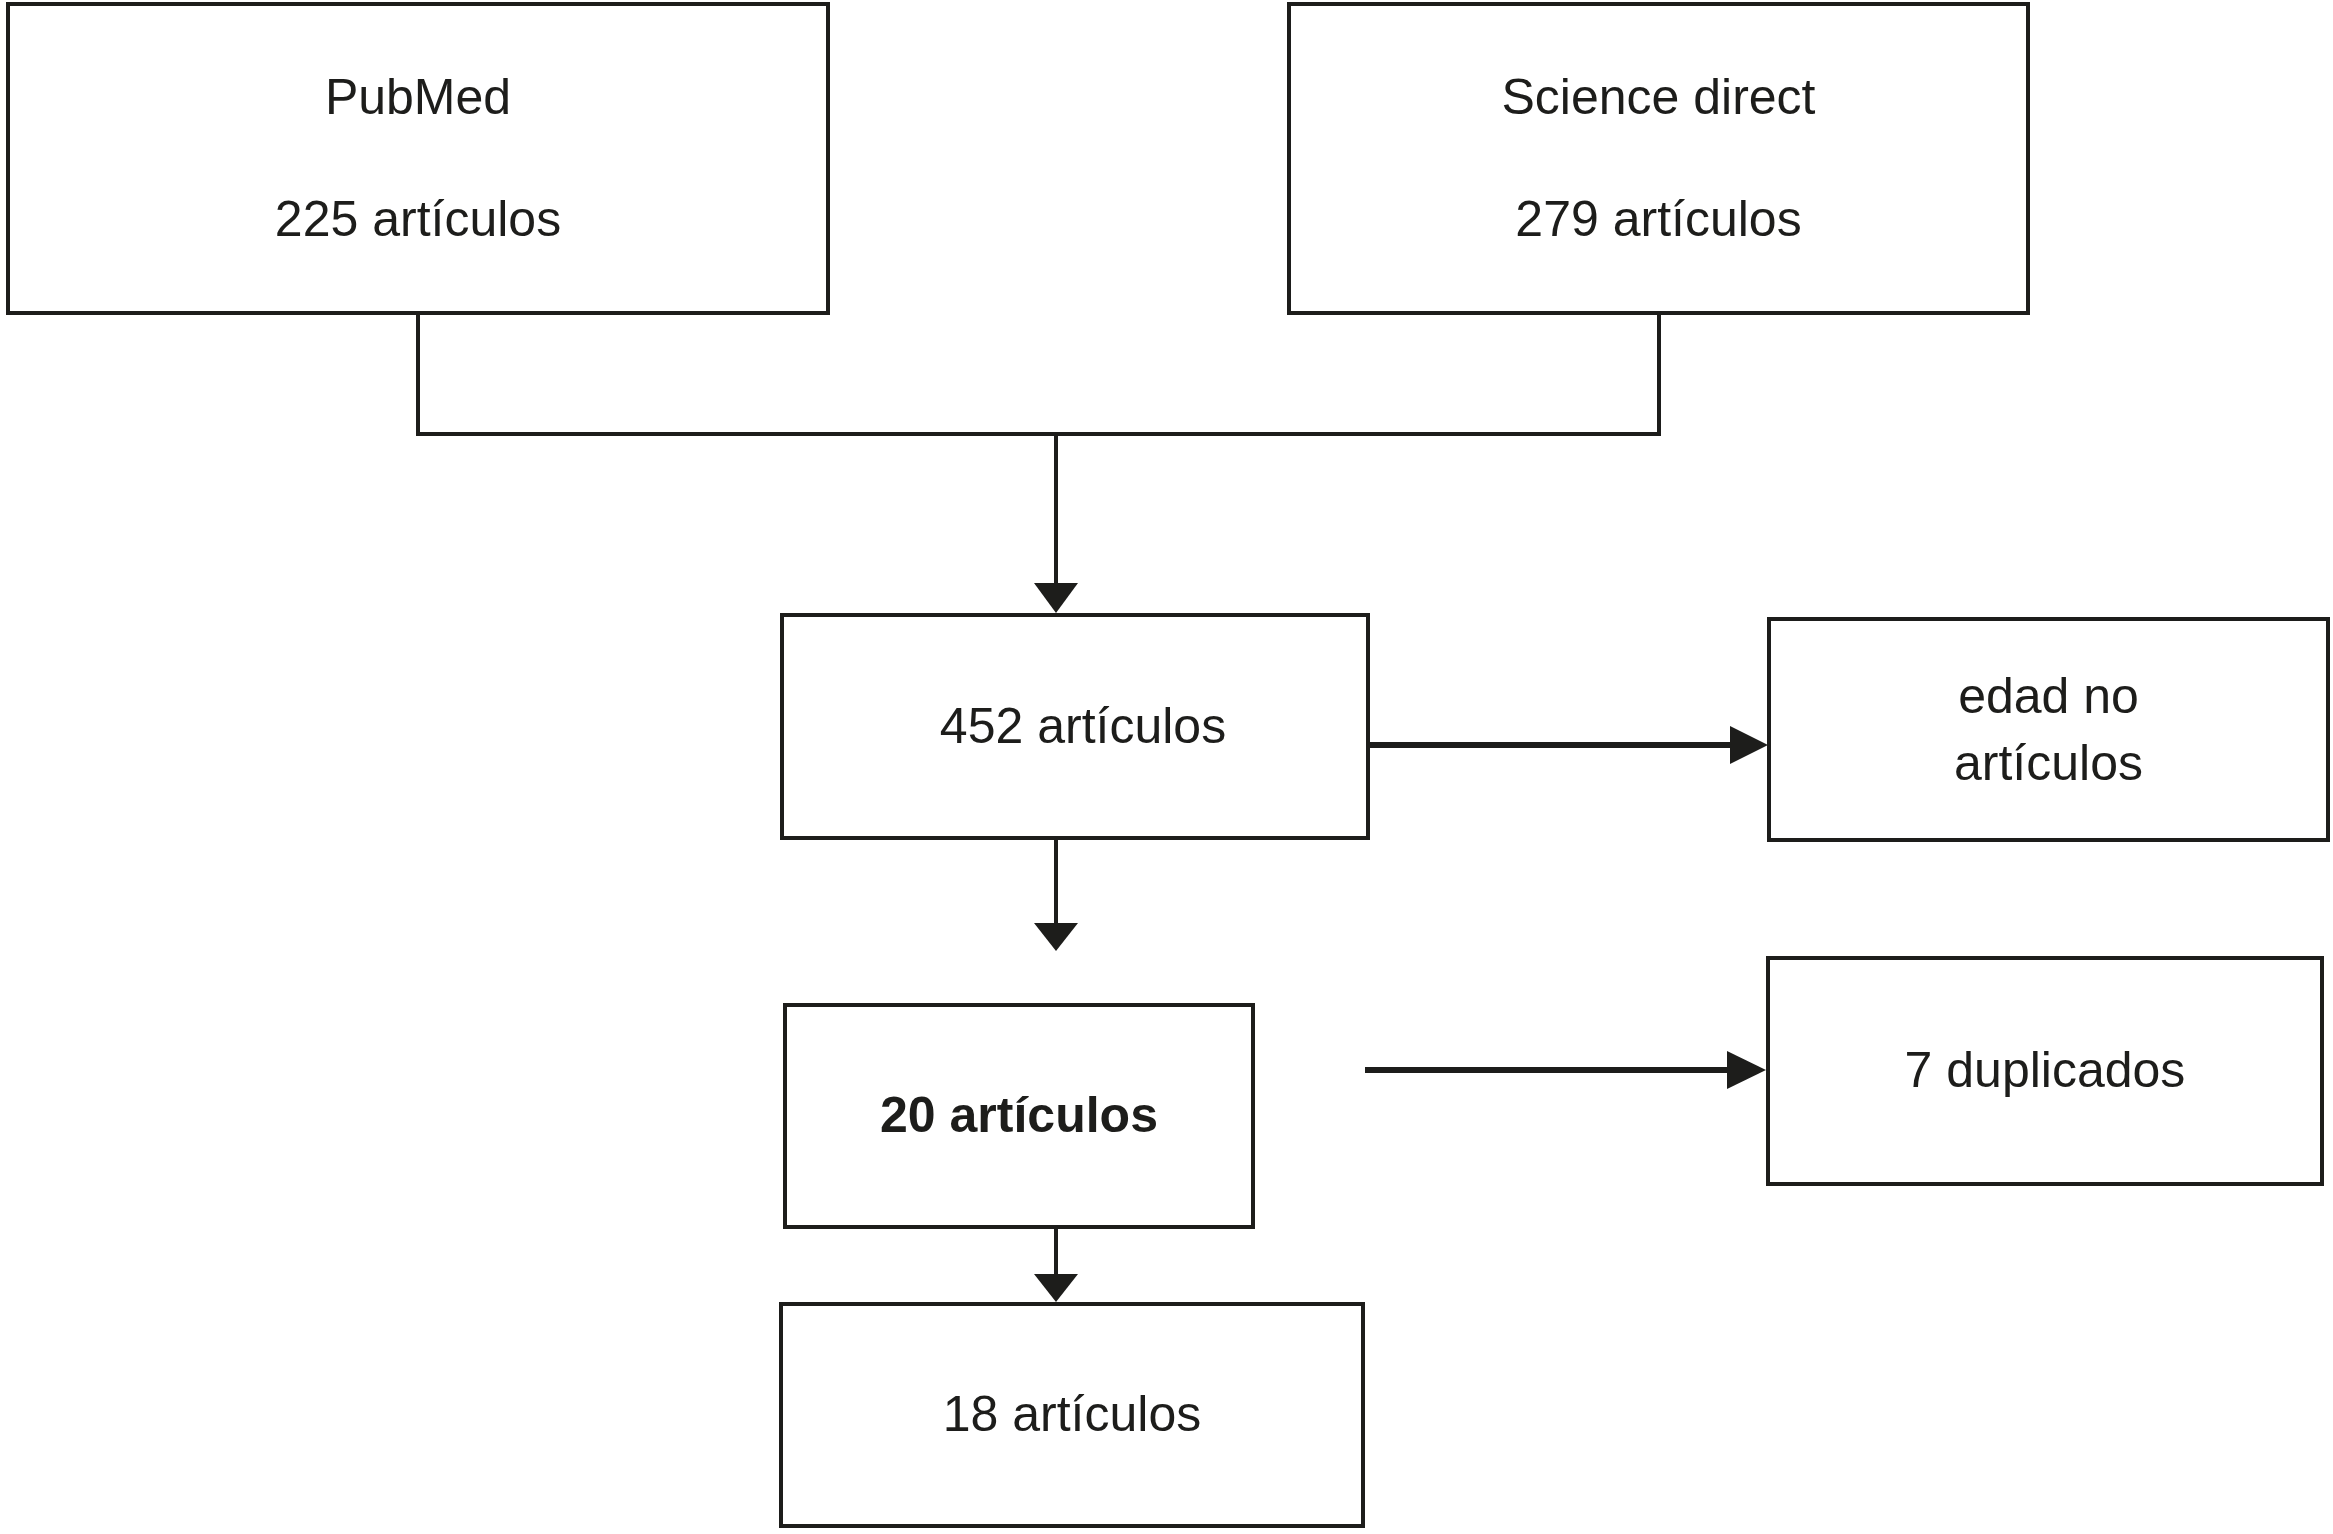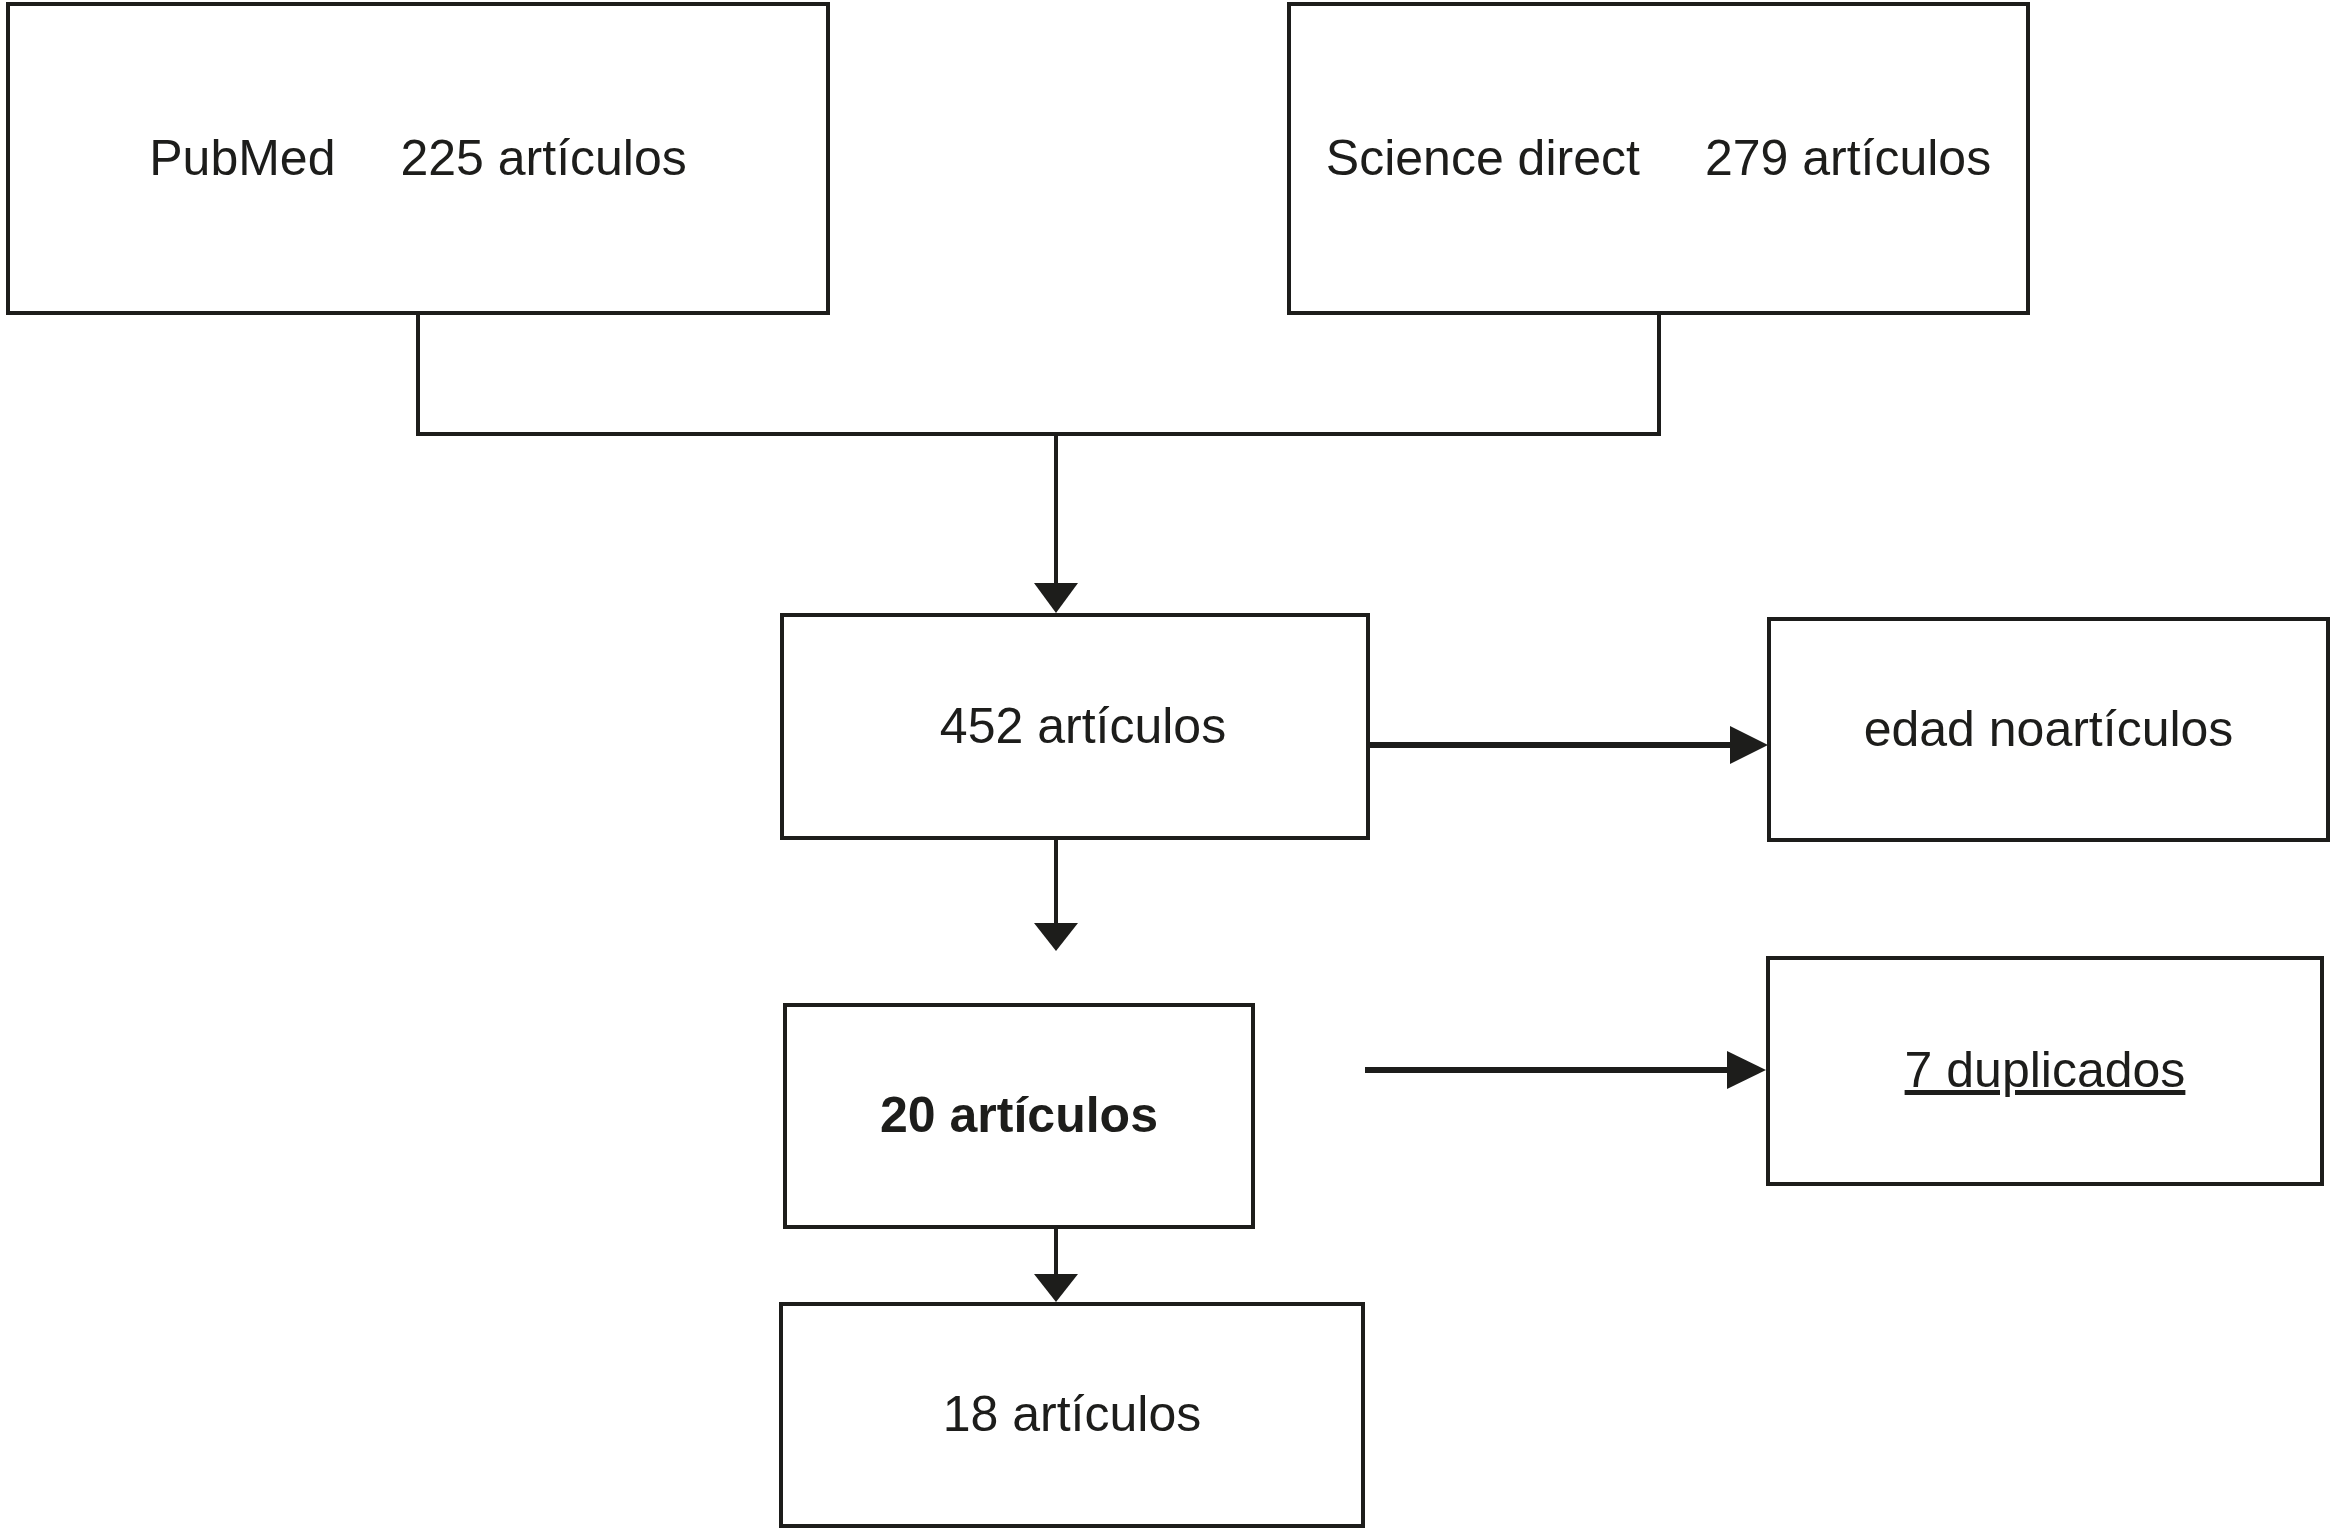--- a/index.html
+++ b/index.html
@@ -26,20 +26,21 @@
     left: 0; top: 0;
     width: 100%; height: 100%;
     pointer-events: none;
   }
   .node {
     position: absolute;
     box-sizing: border-box;
     border: 4px solid var(--line-color);
     background: var(--bg-color);
     display: flex;
+    flex-direction: column;
     align-items: center;
     justify-content: center;
     text-align: center;
     font-size: 50px;
     line-height: 1.15;
   }
   .node.two-line { gap: 65px; }
   .node.three-line { line-height: 1.34; }
   .line { display: block; white-space: nowrap; }
 </style>
@@ -83,21 +84,21 @@
 
   <div class="node three-line" style="left:1767px; top:617px; width:563px; height:225px;">
     <span class="line">edad no</span>
     <span class="line">artículos</span>
   </div>
 
   <div class="node" style="left:783px; top:1003px; width:472px; height:226px;font-weight:bold;">
     <span class="line">20 artículos</span>
   </div>
 
-  <div class="node" style="left:1766px; top:956px; width:558px; height:230px;text-decoration:underline;">
+  <div class="node" style="left:1766px; top:956px; width:558px; height:230px;">
     <span class="line">7 duplicados</span>
   </div>
 
   <div class="node" style="left:779px; top:1302px; width:586px; height:226px;">
     <span class="line">18 artículos</span>
   </div>
 
 </div>
 
 </body></html>

